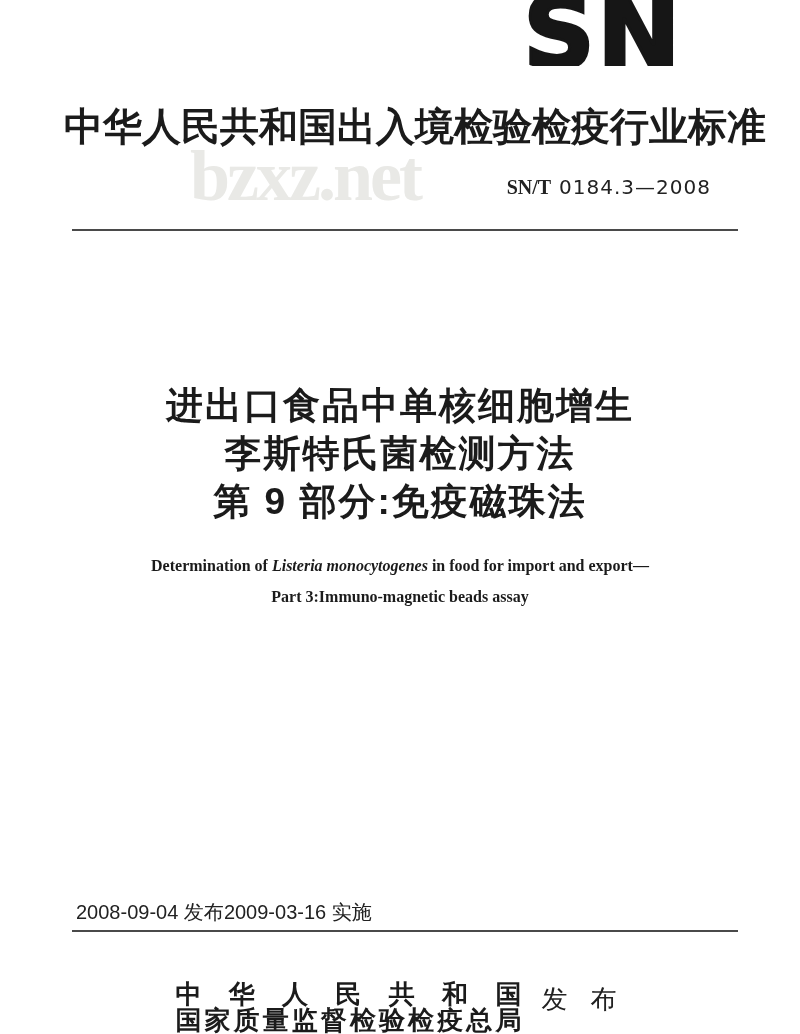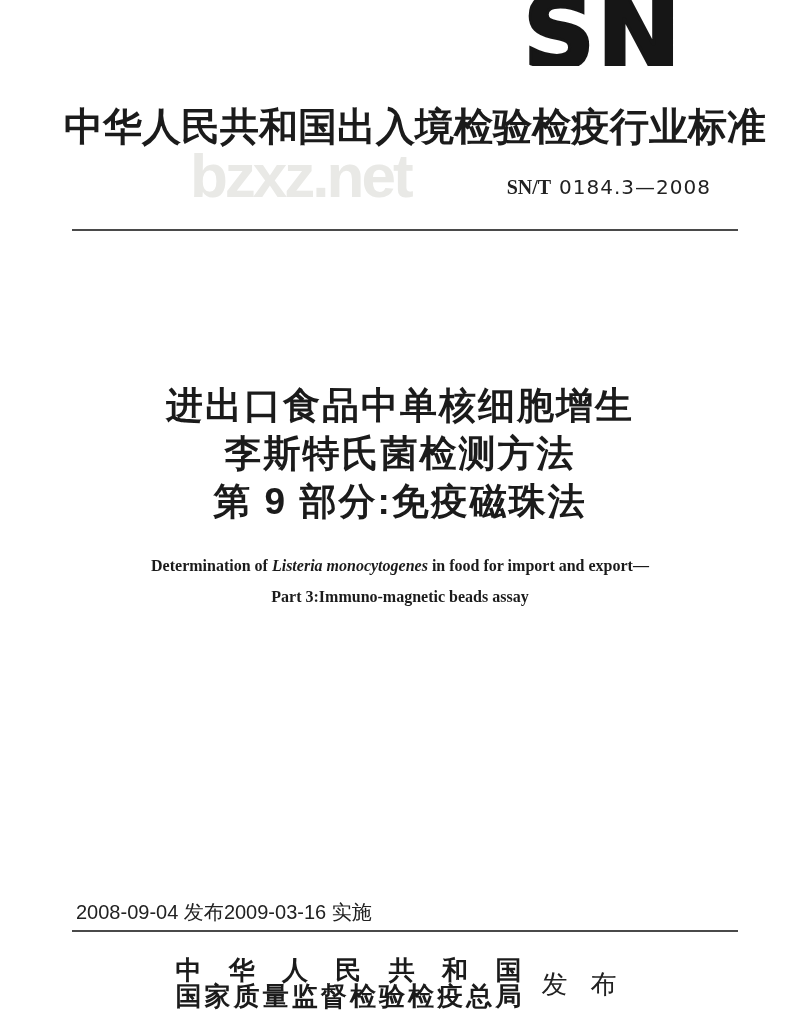--- a/index.html
+++ b/index.html
@@ -29,23 +29,23 @@
     line-height: 100px;
     letter-spacing: 2px;
     color: #161616;
     -webkit-text-stroke: 3px #161616;
   }
 
   
   .watermark {
     position: absolute;
     top: 136px; left: 190px;
-    font-family: Liberation Sans, sans-serif;
-    font-weight: bold;
-    font-size: 62px;
+    font-family: Liberation Serif, serif;
+    font-weight: bold;
+    font-size: 72px;
     line-height: 80px;
     letter-spacing: -3px;
     color: #e9e9e6;
     z-index: 0;
   }
 
   .heading {
     position: absolute;
     top: 104px; left: 64px; right: 54px;
     text-align: center;
@@ -119,24 +119,23 @@
     top: 899px; left: 76px; right: 62px;
     display: flex;
     align-items: baseline;
     font-size: 20px;
     color: #222;
     z-index: 1;
   }
 
   .publisher {
     position: absolute;
-    top: 958px; left: 0; right: 0;
+    top: 982px; left: 0; right: 0;
     display: flex;
     justify-content: center;
-    align-items: center;
     gap: 20px;
     z-index: 1;
   }
   .pub-lines {
     width: 346px;
     font-family: "Liberation Serif", "DejaVu Serif", serif;
     font-weight: bold;
     font-size: 26px;
     line-height: 26px;
     color: #1b1b1b;

